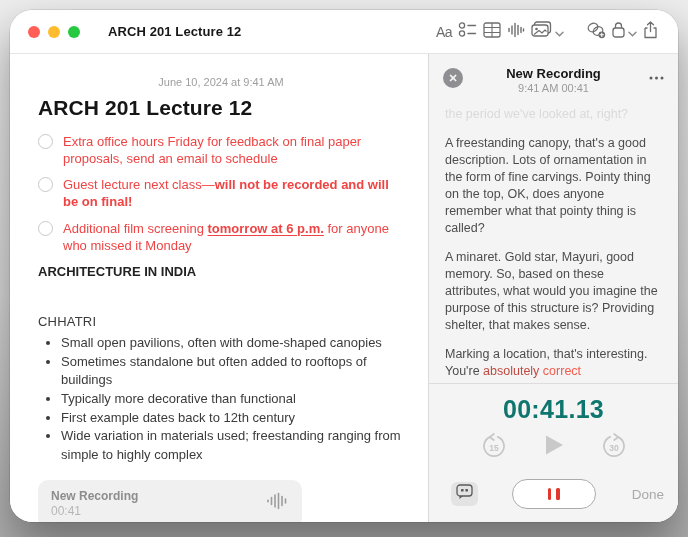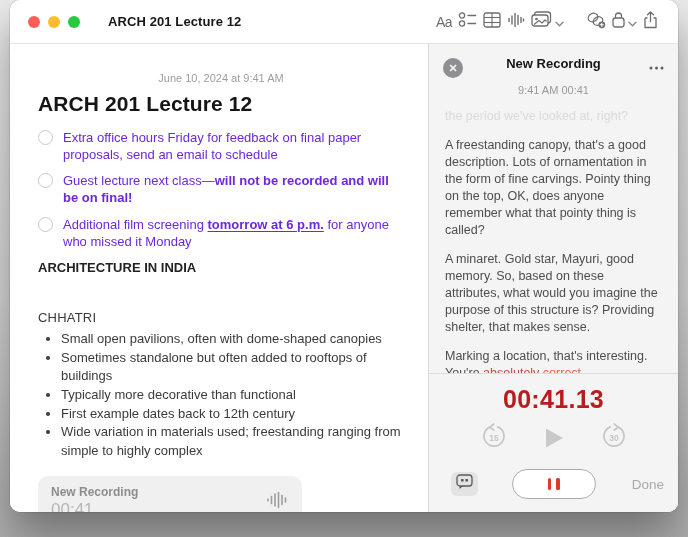--- a/index.html
+++ b/index.html
@@ -3,80 +3,80 @@
 <meta charset="utf-8">
 <style>
   * { margin:0; padding:0; box-sizing:border-box; }
   html,body { width:688px; height:537px; overflow:hidden; }
   body {
     font-family:"Liberation Sans", sans-serif;
     background:linear-gradient(180deg,#ededed 0%,#d9d9d9 55%,#aeaeae 100%);
     position:relative;
   }
   .window {
-    position:absolute; left:10px; top:0; width:668px; height:512px;
-    border-radius:10px; background:#fff; overflow:hidden;
+    position:absolute; left:10px; top:10px; width:668px; height:512px;
+    border-radius:22px; background:#fff; overflow:hidden;
     box-shadow:0 22px 45px rgba(0,0,0,.38), 0 0 0 .5px rgba(0,0,0,.18);
     display:flex; flex-direction:column;
   }
   
   .titlebar {
     height:44px; flex:none; display:flex; align-items:center;
     padding:0 20px 0 18px; background:#fff; border-bottom:1px solid #e4e4e4;
   }
   .traffic { display:flex; gap:8px; }
   .light { width:12px; height:12px; border-radius:50%; }
   .win-title { margin-left:28px; font-size:13px; font-weight:700; color:#171717; letter-spacing:.1px; }
   .toolbar { margin-left:auto; display:flex; align-items:center; gap:6px; color:#6d6d6d; }
   .tb-btn { display:flex; align-items:center; gap:3px; cursor:default; }
   .tb-aa { font-size:14px; color:#6d6d6d; letter-spacing:-.5px; }
   .tb-gap { width:10px; }
   .chev { stroke:#8a8a8a; }
   
   .content { flex:1; display:flex; min-height:0; }
   .note-pane { flex:1; background:#fff; padding:10px 24px 0 28px; min-width:0; }
-  .note-date { text-align:center; font-size:11px; color:#9e9e9e; margin-top:18px; }
+  .note-date { text-align:center; font-size:11px; color:#9e9e9e; margin-top:12px; }
   .note-title { font-size:21px; font-weight:700; color:#151515; margin-top:8px; letter-spacing:.1px; }
   .checklist { margin-top:13px; }
   .check-item { display:flex; gap:10px; margin-bottom:9px; }
   .check-circle { width:15px; height:15px; border:1.5px solid #c9c9c9; border-radius:50%; flex:none; margin-top:1px; background:#fff; }
-  .check-text { font-size:13px; color:#6d28d9; line-height:1.32; }
+  .check-text { font-size:13px; color:#ef4444; line-height:1.32; }
   .b { font-weight:700; }
   .u { text-decoration:underline; text-underline-offset:2px; }
   .section-head { font-size:13px; font-weight:700; color:#222; line-height:1.38; }
   .sub-head { margin-top:33px; font-size:13px; color:#3b3b3b; letter-spacing:.2px; }
   ul.bullets { margin:5px 0 5px 0; padding-left:23px; }
   ul.bullets li { font-size:13px; color:#3b3b3b; line-height:1.44; }
   .audio-card {
     margin-top:15px; width:264px; background:#f0f0f1; border-radius:10px;
     padding:9px 14px 10px 13px; display:flex; align-items:center; justify-content:space-between;
   }
   .ac-title { font-size:12px; color:#8d8d8d; font-weight:600; }
-  .ac-dur { font-size:17px; color:#b6b6b6; margin-top:1px; }
+  .ac-dur { font-size:12px; color:#b6b6b6; margin-top:1px; }
   
   .transcript-pane {
     width:250px; flex:none; background:#f4f4f5; border-left:1px solid #dbdbdb;
     display:flex; flex-direction:column; min-height:0;
   }
   .tp-header { flex:none; display:grid; grid-template-columns:28px 1fr 28px; align-items:start; padding:12px 14px 4px; }
   .tp-close { width:20px; height:20px; border-radius:50%; background:#8f8f93; color:#f4f4f5;
     display:flex; align-items:center; justify-content:center; font-size:11px; font-weight:700; margin-top:2px; }
   .tp-titlewrap { text-align:center; }
   .tp-title { font-size:13px; font-weight:700; color:#161616; }
-  .tp-sub { font-size:11px; color:#9a9a9a; margin-top:13px; }
+  .tp-sub { font-size:11px; color:#9a9a9a; margin-top:1px; }
   .tp-menu { color:#5f5f5f; font-size:11px; letter-spacing:1.5px; text-align:right; margin-top:4px; }
   .tp-body { flex:1; min-height:0; overflow:hidden; padding:8px 16px 0; font-size:12.5px; line-height:1.36; color:#4d4d4d; }
   .tp-body p { margin-bottom:12px; }
   .faded { color:#dadada; }
   .w-recent { color:#bf4a3f; }
   .w-latest { color:#f25a4a; }
   
   .tp-player { flex:none; border-top:1px solid #dddddd; padding:11px 14px 13px; background:#f4f4f5; }
-  .time { text-align:center; font-size:25px; font-weight:700; color:#b91c1c; letter-spacing:.3px; }
-  .skip-row { display:flex; justify-content:center; align-items:flex-end; gap:36px; margin-top:9px; }
+  .time { text-align:center; font-size:25px; font-weight:700; color:#0f766e; letter-spacing:.3px; }
+  .skip-row { display:flex; justify-content:center; align-items:flex-start; gap:36px; margin-top:9px; }
   .bottom-row { display:grid; grid-template-columns:34px 1fr 42px; align-items:center; margin-top:15px;padding-left:8px; }
   .cap-btn { width:27px; height:24px; background:#e3e3e4; border-radius:6px; display:flex; align-items:center; justify-content:center; }
   .pause-pill {
     width:84px; height:30px; margin:0 auto; background:#fff; border:1.5px solid #ababab;
     border-radius:16px; display:flex; align-items:center; justify-content:center; gap:5px;
   }
   .pbar { width:3.5px; height:12px; background:#e2382c; border-radius:1.5px; }
   .done { font-size:13.5px; color:#a9a9a9; text-align:right; }
 </style>
 </head>

